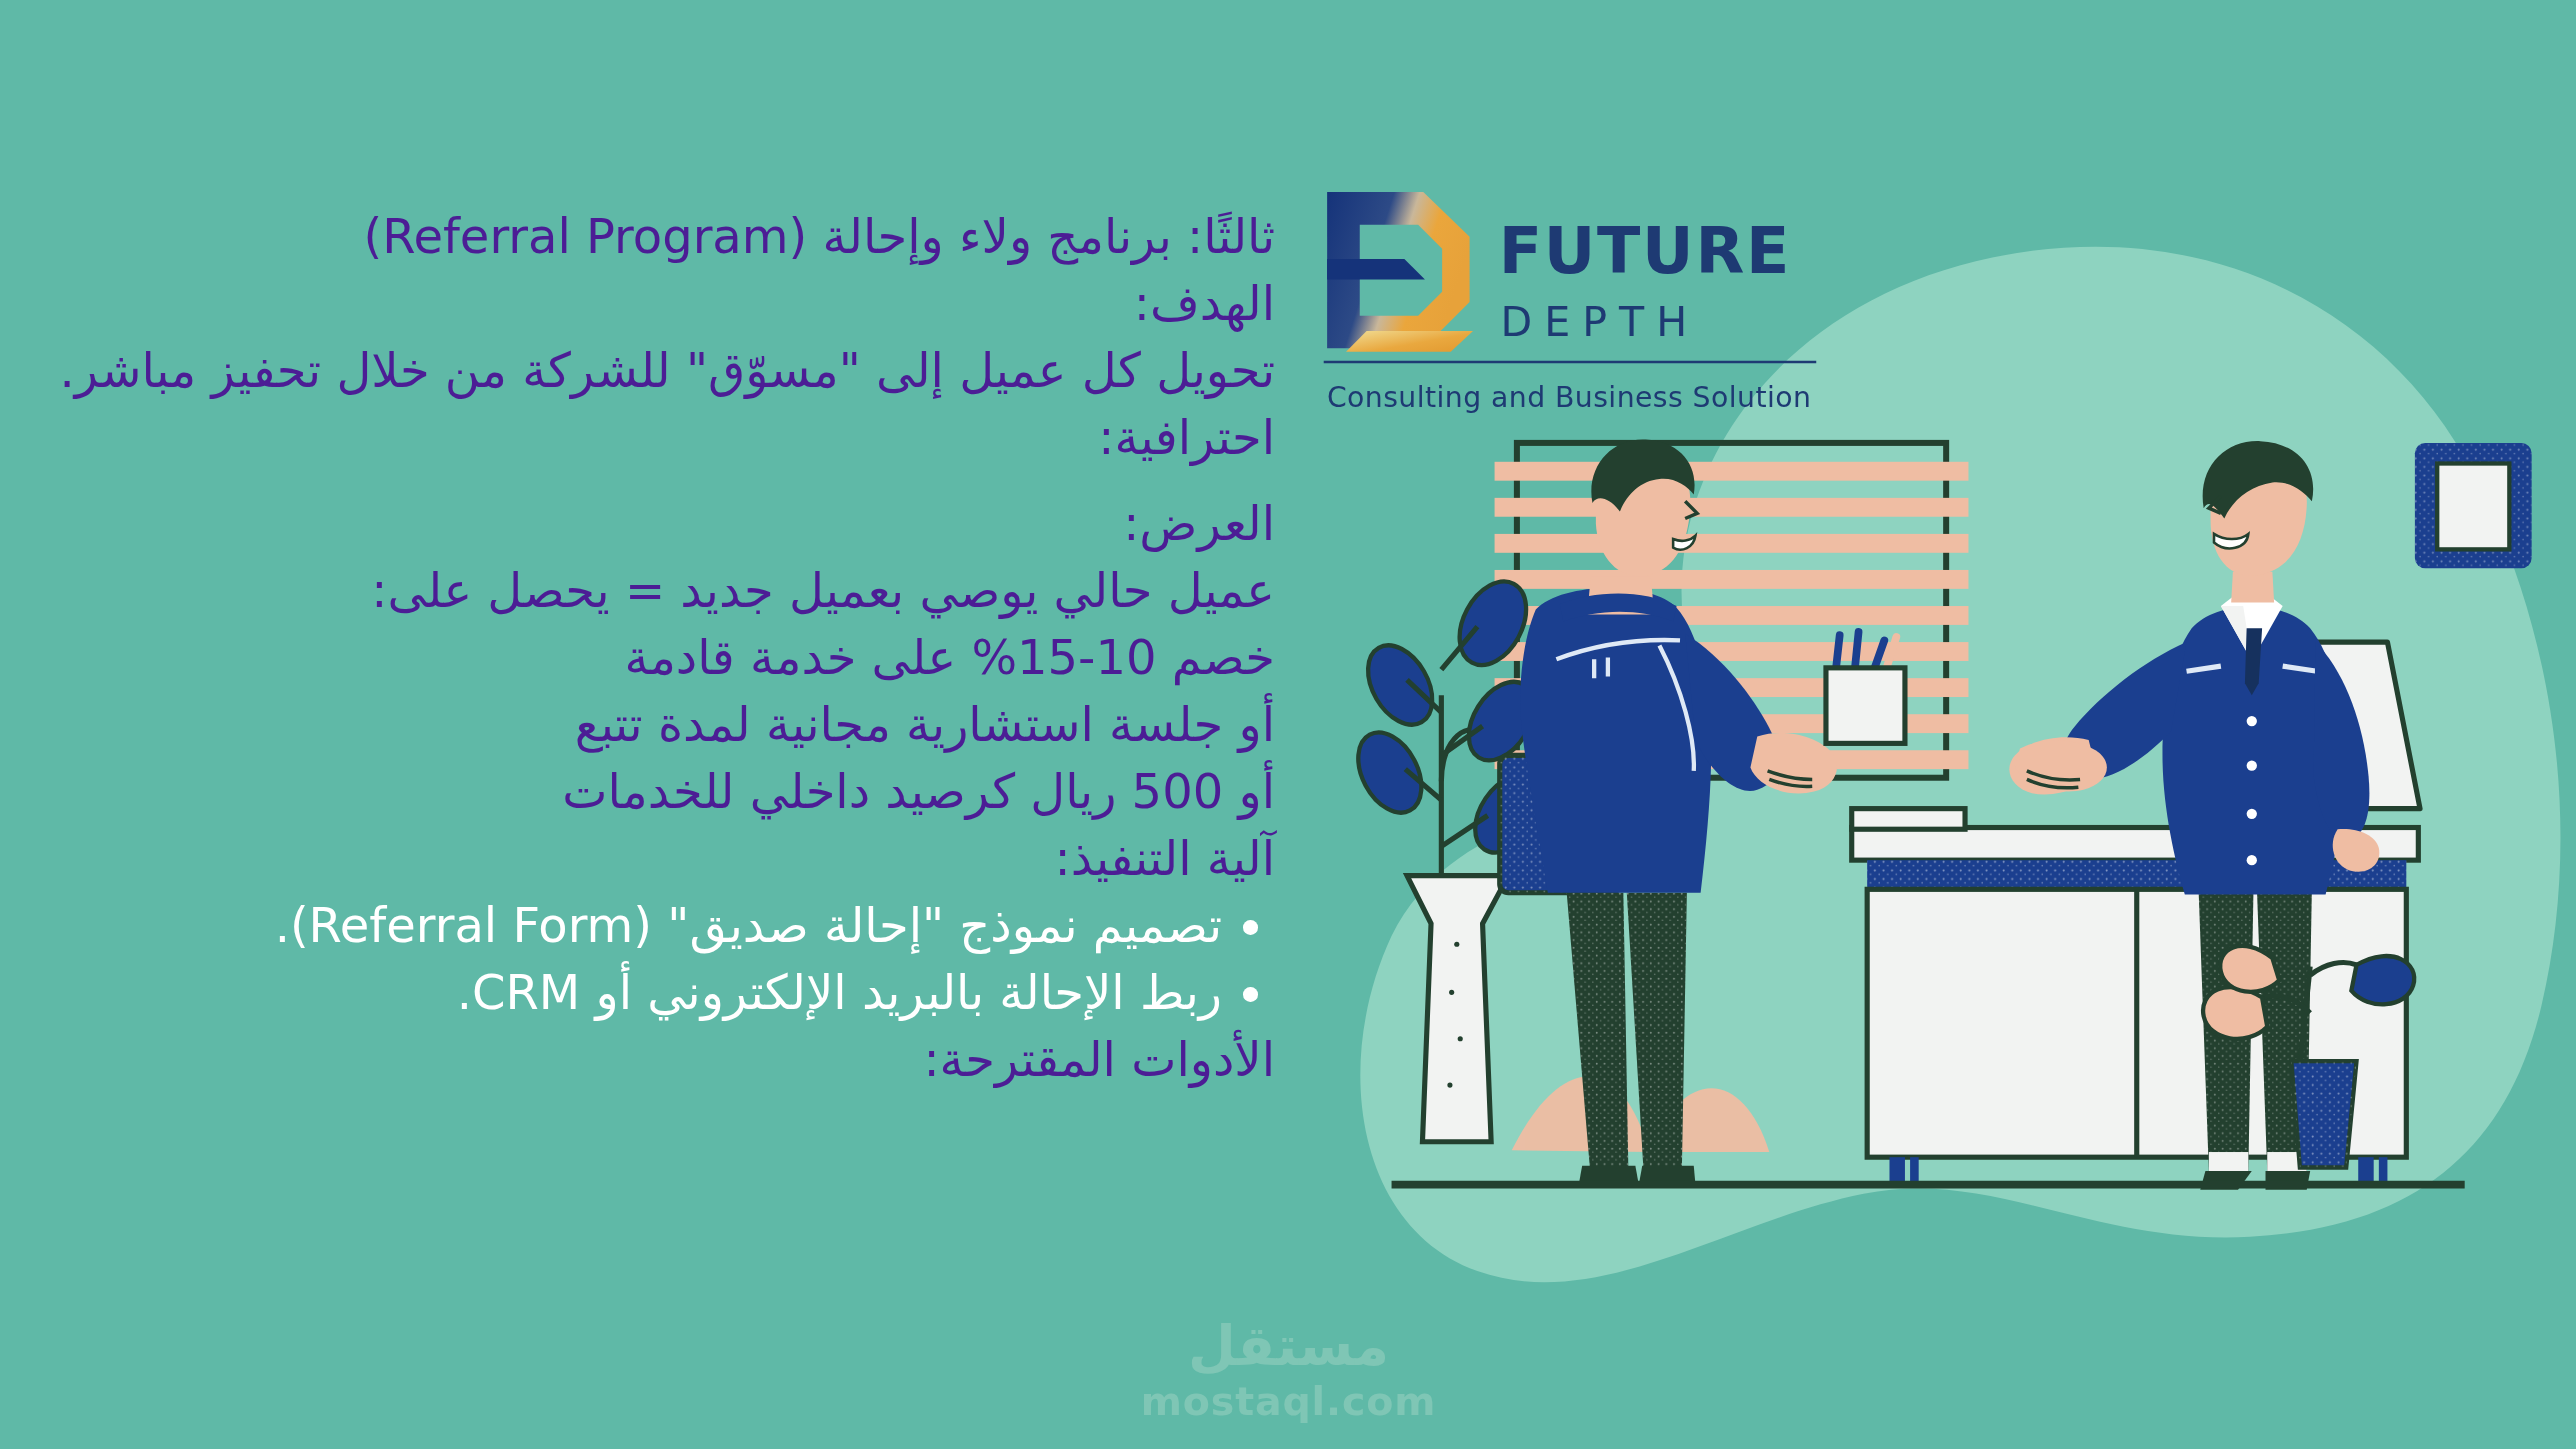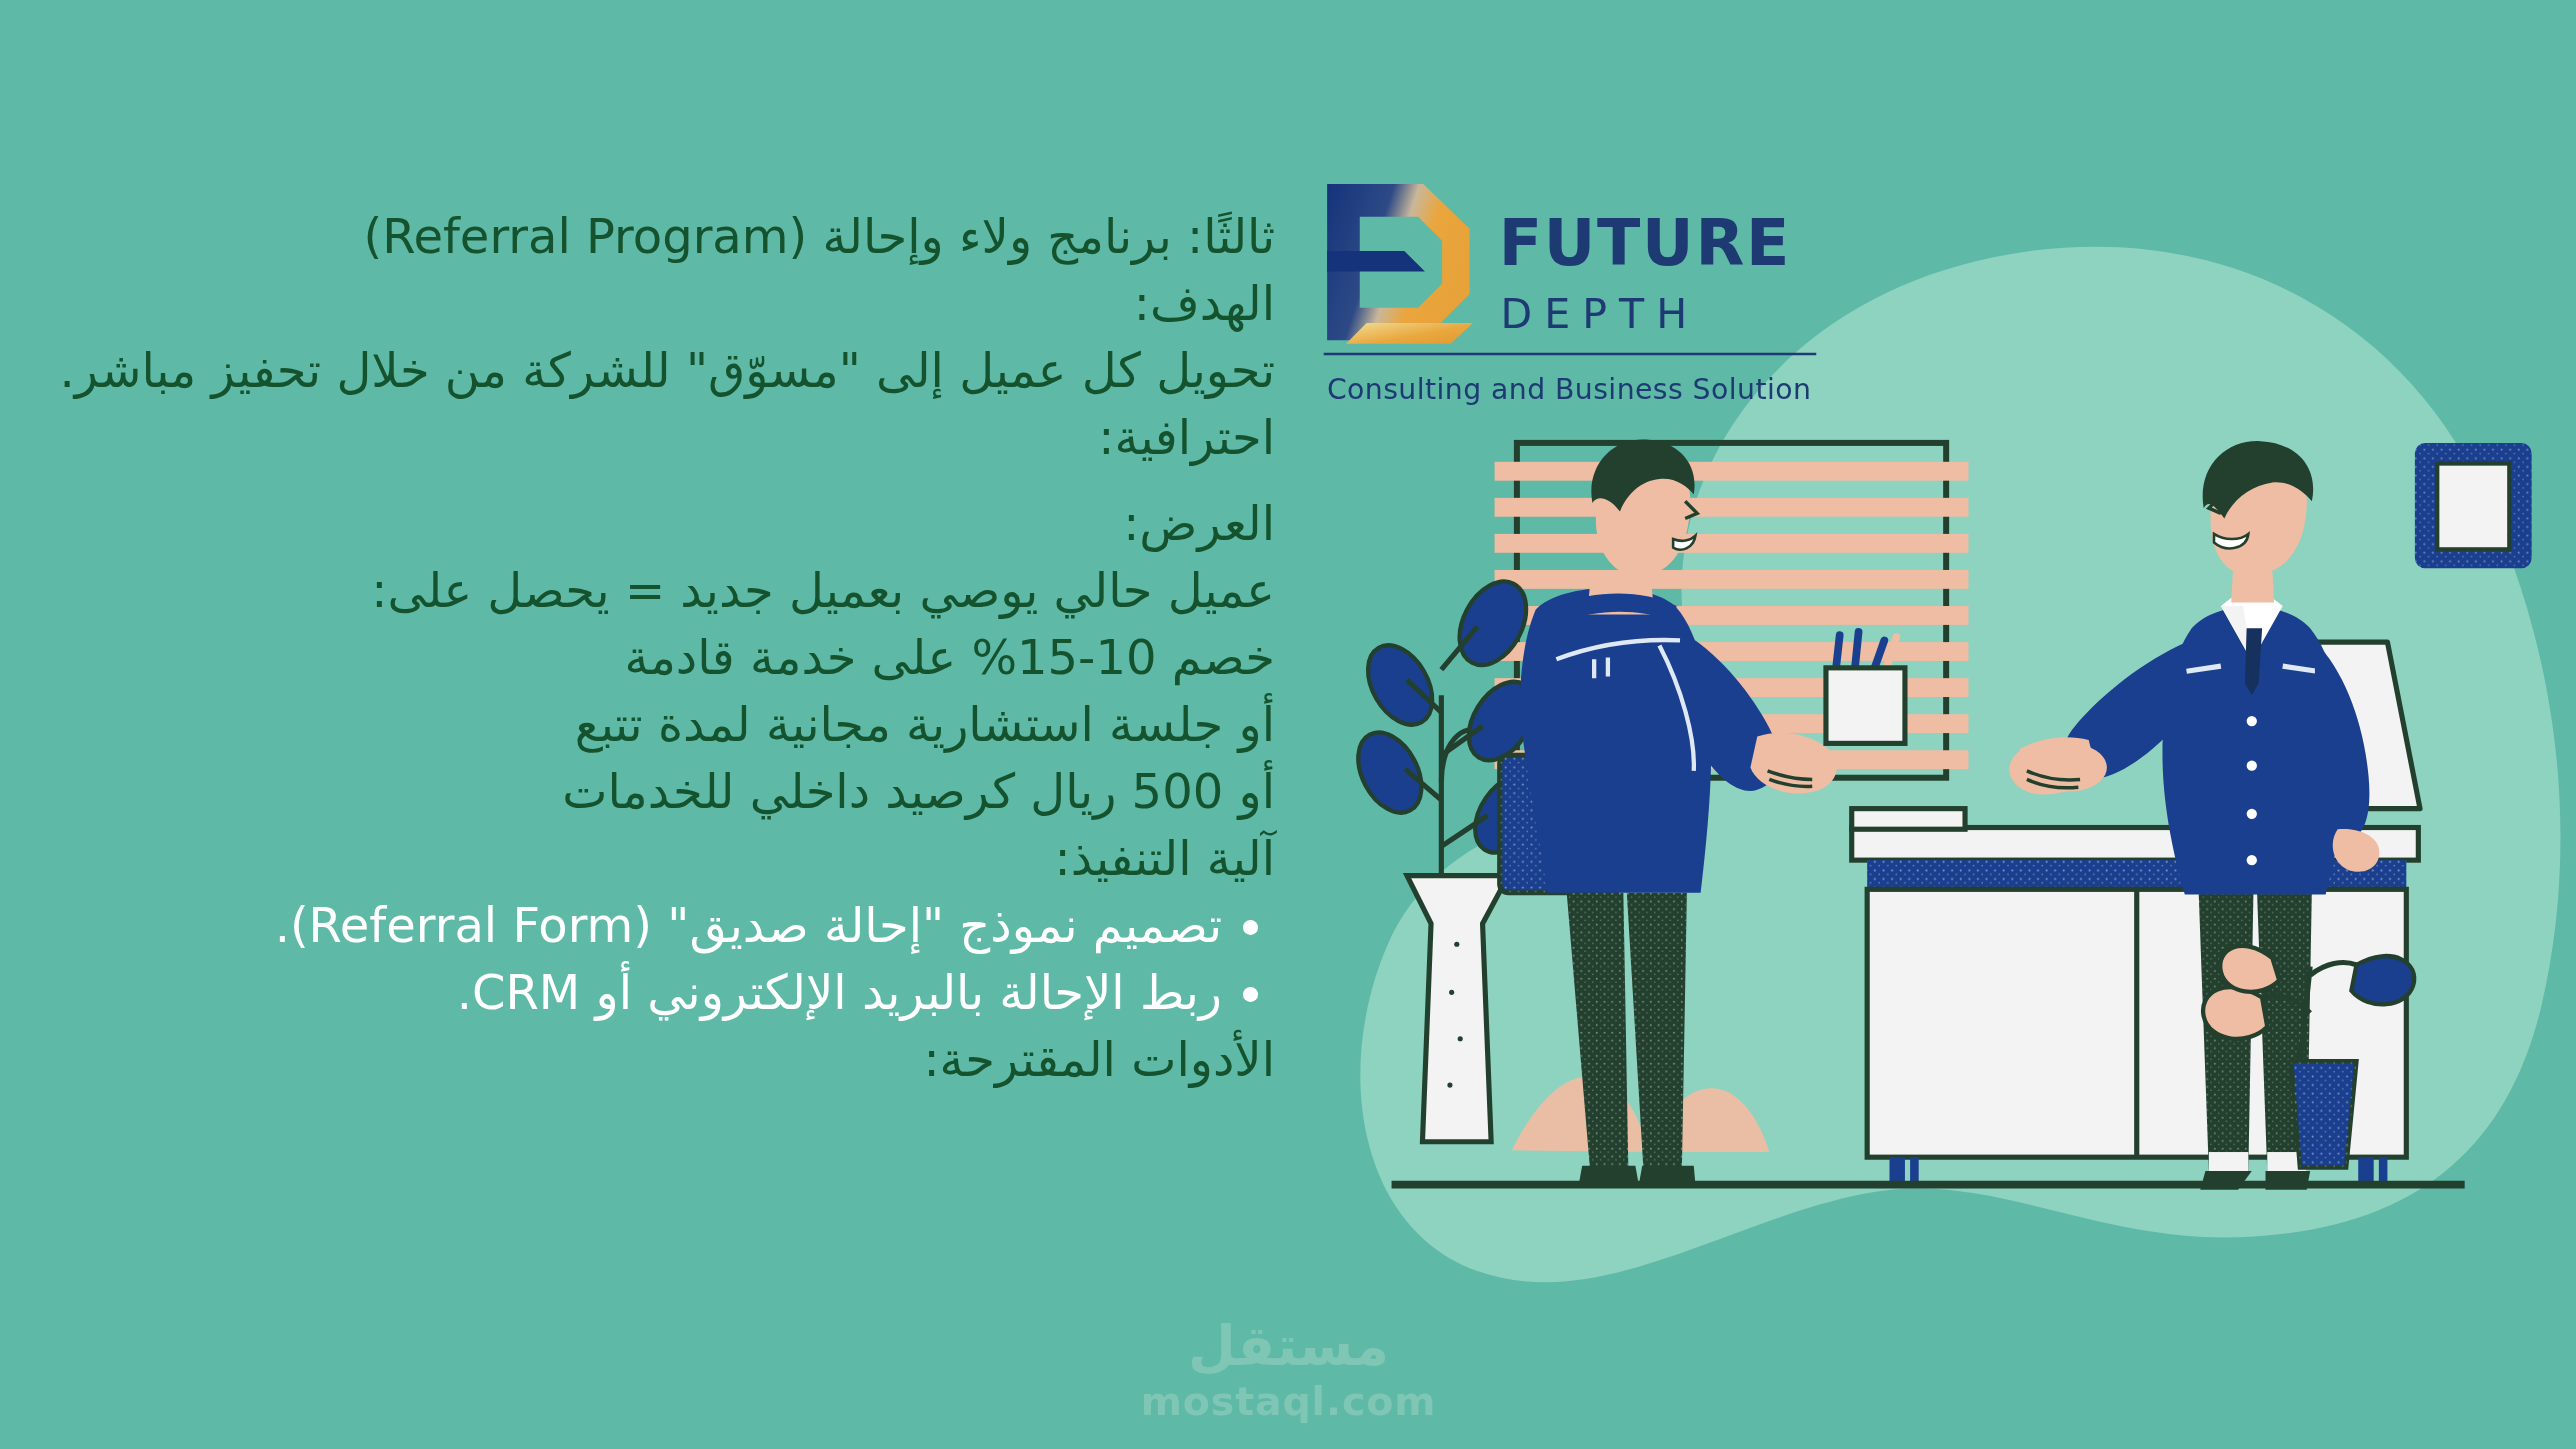--- a/index.html
+++ b/index.html
@@ -22,21 +22,21 @@
     left:52px;top:203px;width:1223px;
     direction:rtl;text-align:right;
     color:#ffffff;
     z-index:5;
   }
   .ln{
     font-size:48px;
     line-height:67px;
     font-weight:400;
     white-space:nowrap;
-    color:#14532d;
+    color:#4c1d95;
     letter-spacing:0px;
   }
   .gap{height:19px;}
 
   .bullets{list-style:none;margin:0;padding:0;}
   .bullets li{
     position:relative;
     font-size:48px;line-height:67px;
     padding-right:53px;
     white-space:nowrap;
@@ -44,21 +44,21 @@
   .bullets li::before{
     content:"";
     position:absolute;
     right:17px;top:28px;
     width:14.6px;height:14.6px;border-radius:50%;
     background:#ffffff;
   }
   .bullets li.two-line{white-space:normal;line-height:67px;}
 
   
-  .logo{position:absolute;left:1322px;top:172px;width:532px;height:249px;z-index:20;}
+  .logo{position:absolute;left:1322px;top:180px;width:532px;height:249px;z-index:20;}
 
   
   .illus{position:absolute;left:1340px;top:412px;width:1202px;height:807px;z-index:10;}
 
   
   .watermark{
     position:absolute;left:1108px;top:1305px;width:361px;height:129px;
     z-index:30;opacity:1;
   }
 </style>

